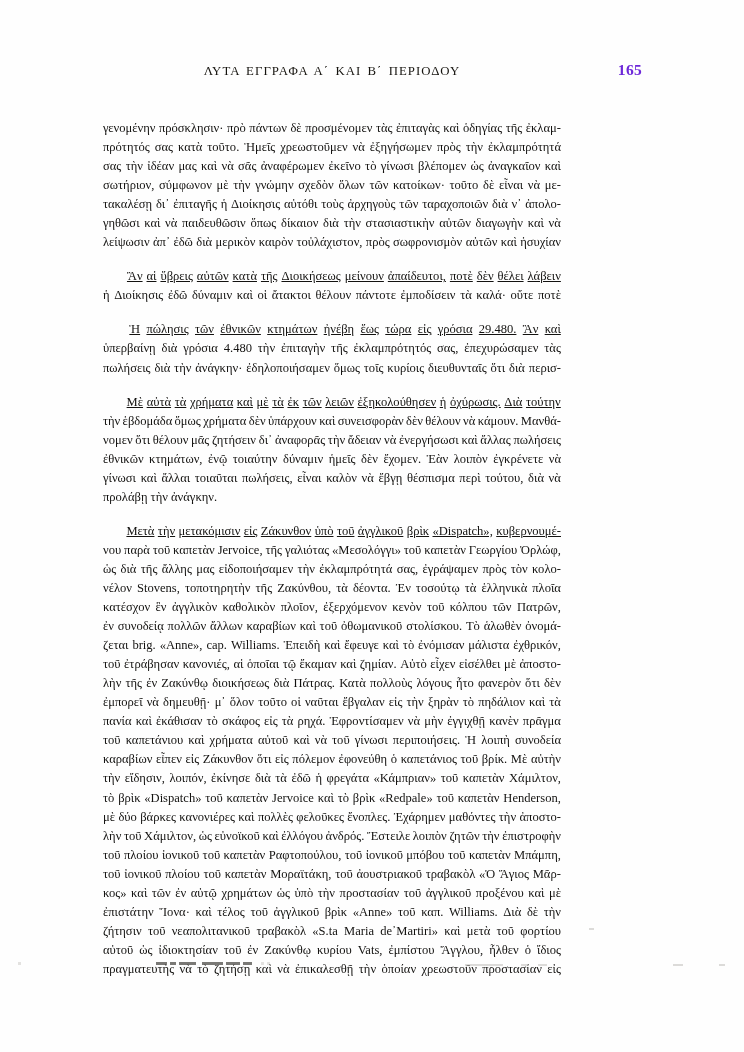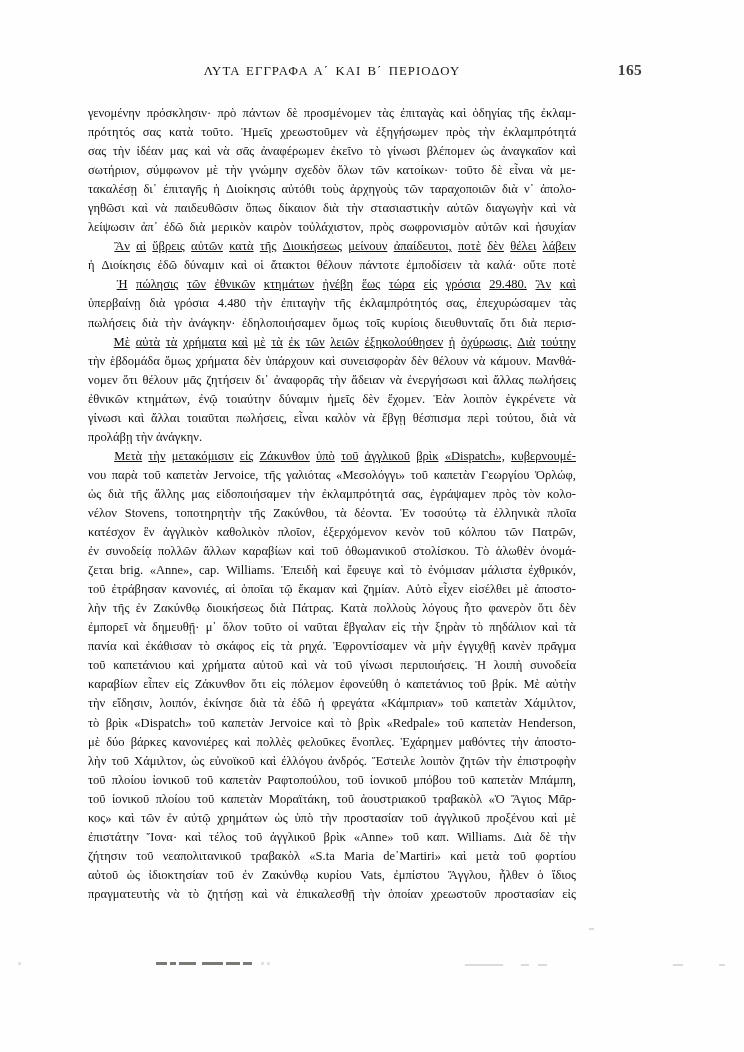--- a/index.html
+++ b/index.html
@@ -43,33 +43,33 @@
     word-spacing: 2px;
     color: #16140f;
   }
   .folio {
     position: absolute;
     right: -66px;
     top: -3px;
     font-size: 15.5px;
     font-weight: bold;
     letter-spacing: 0.3px;
-    color: #404040;
+    color: #6d28d9;
   }
 
   
   .textblock {
     position: absolute;
     left: 88px;
     top: 104px;
     width: 488px;
   }
 
   .para {
-    margin: 0;
+    margin: 15px;
     font-size: 12.55px;
     line-height: 19.05px;
     text-align: justify;
     text-justify: inter-word;
     color: #131210;
     -webkit-font-smoothing: none;
   }
   .para.indent { text-indent: 20px; }
 
   

